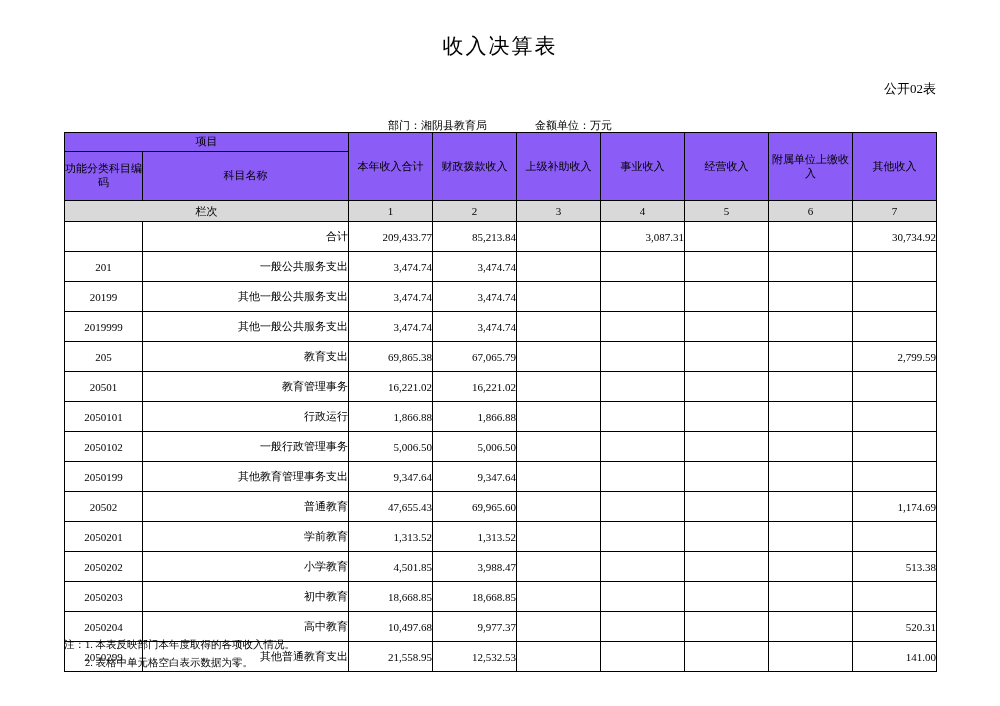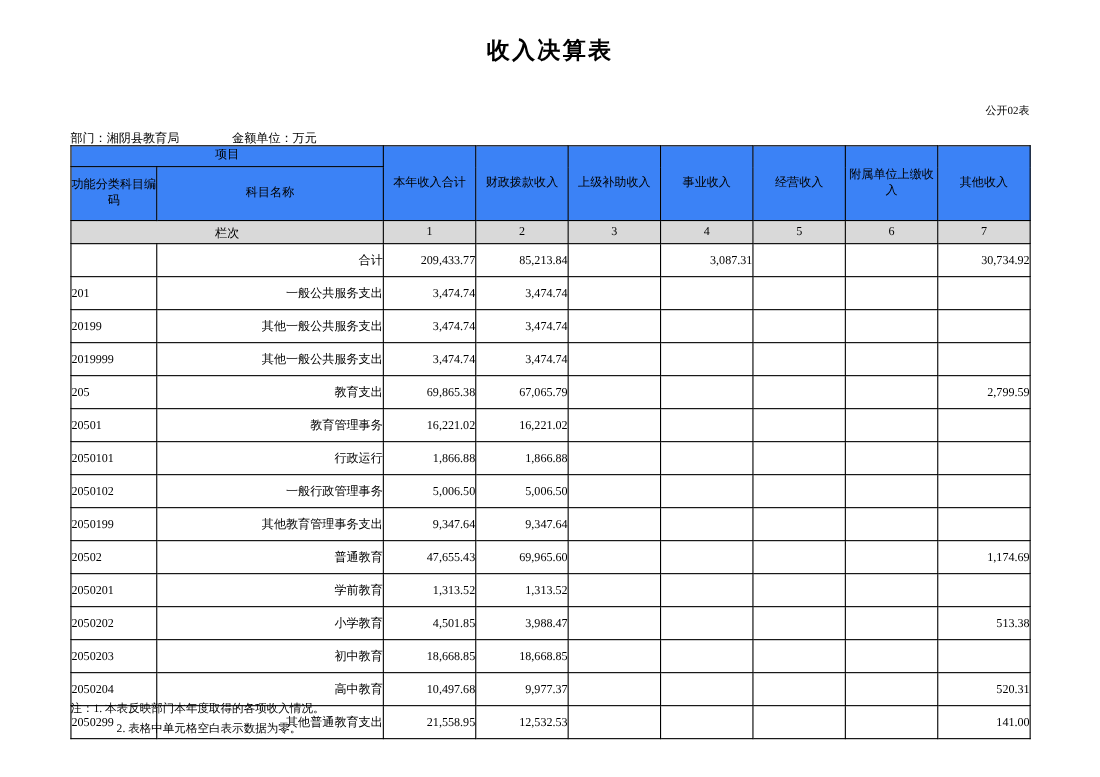--- a/index.html
+++ b/index.html
@@ -17,41 +17,41 @@
   }
   .page {
     position: relative;
     width: 1000px;
     height: 706px;
     box-sizing: border-box;
   }
   .doc-title {
     text-align: center;
     font-size: 21px;
-    font-weight: bold;
+    font-weight: normal;
     letter-spacing: 2px;
     margin-top: 32px;
     margin-bottom: 0;
     font-family: "Liberation Serif", "DejaVu Serif", serif;
   }
   .form-code {
     position: absolute;
-    top: 62px;
+    top: 48px;
     right: 64px;
-    font-size: 10px;
+    font-size: 13px;
     margin-left: 40px;
   }
   .meta-row {
     position: absolute;
     top: 86px;
     left: 64px;
     right: 64px;
     font-size: 11px;
     display: flex;
-    justify-content: flex-start;
+    justify-content: center;
     gap: 48px;
   }
   .meta-left, .meta-right {
     font-size: 11px;
   }
   table.main {
     position: absolute;
     top: 100px;
     left: 64px;
     border-collapse: collapse;
@@ -60,59 +60,59 @@
     font-size: 11px;
   }
   table.main td, table.main th {
     border: 1px solid #000000;
     padding: 0;
     vertical-align: middle;
     font-weight: normal;
     font-size: 11px;
   }
   .hdr {
-    background: #3b82f6;
+    background: #8b5cf6;
     text-align: center;
     font-size: 11.5px;
     line-height: 1.25;
   }
   .hdr-tall {
     height: 48px;
   }
   .hdr-top {
     height: 18px;
   }
   .hdr-lane {
     height: 20px;
     background: #d9d9d9;
     text-align: center;
     margin-left: 12px;
   }
   td.code {
+    text-align: center;
     height: 29px;
     padding: 0 2px;
   }
   td.name {
     text-align: right;
     padding-left: 8px;
     height: 29px;
   }
   td.num {
     text-align: right;
     padding-right: 8px;
     height: 29px;
     font-family: "Liberation Serif", "DejaVu Serif", serif;
   }
   .notes {
     position: absolute;
     top: 604px;
     left: 64px;
     font-size: 10.5px;
     line-height: 1.7;
-    text-align: center;
   }
   .notes div {
     white-space: pre;
   }
 </style>
 </head>
 <body>
 
 <div class="page">
 

